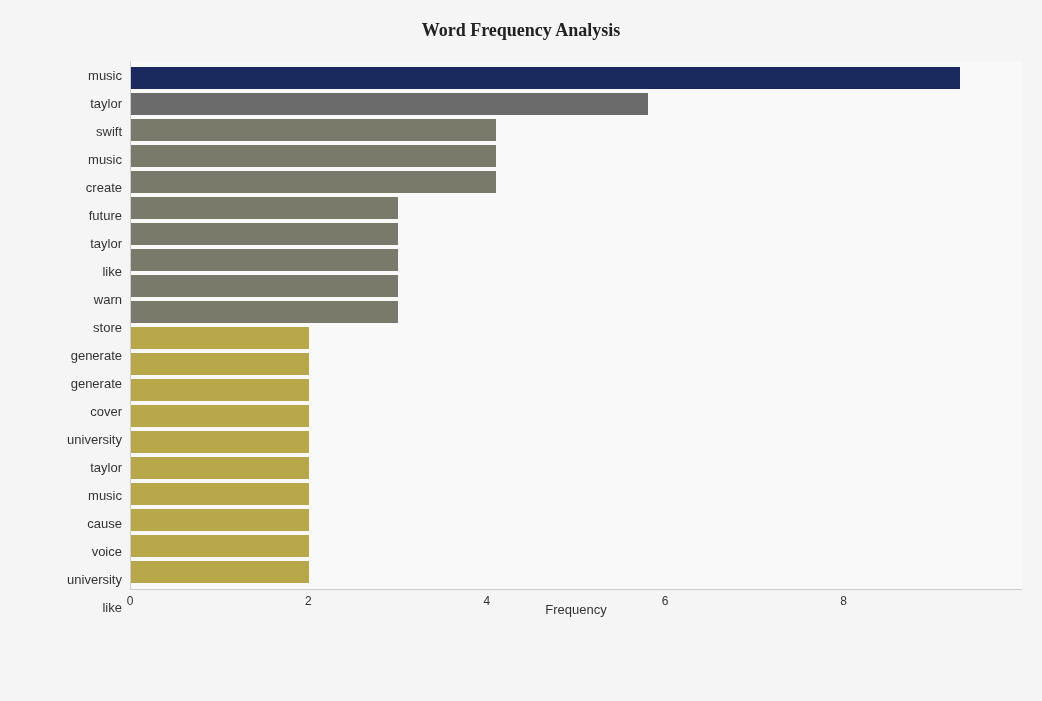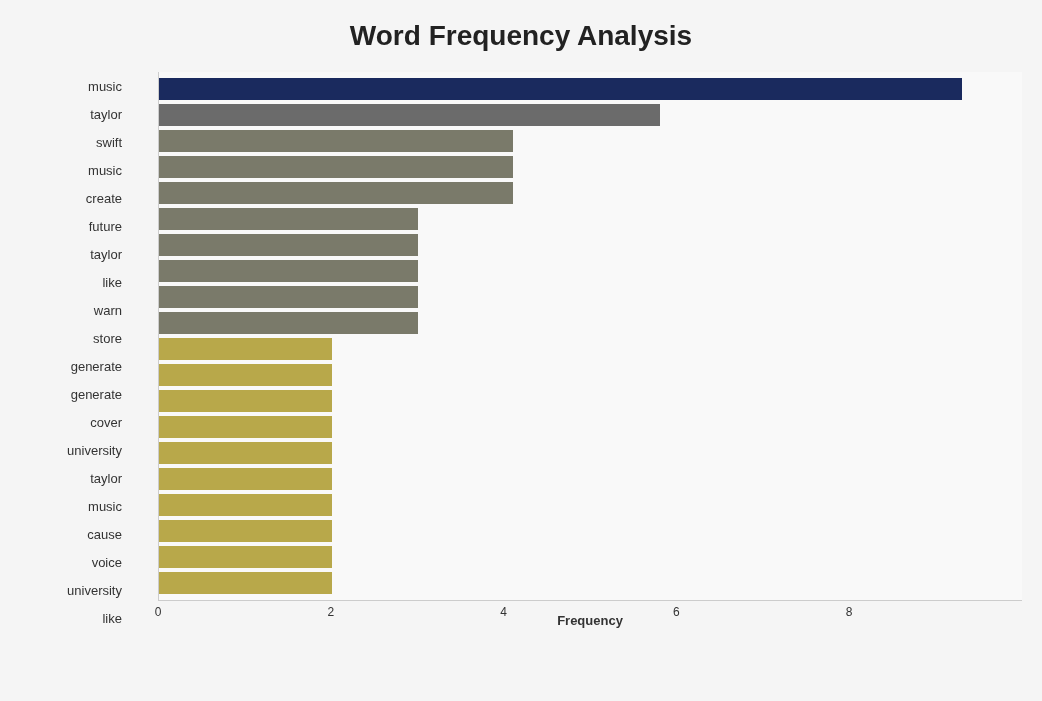--- a/index.html
+++ b/index.html
@@ -13,30 +13,30 @@
       justify-content: center;
     }
     .chart-container {
       background: #f5f5f5;
       width: 1042px;
       height: 701px;
       padding: 20px 20px 60px 20px;
     }
     .chart-title {
       text-align: center;
-      font-size: 28px;
+      font-size: 18px;
       font-weight: bold;
       color: #222;
       margin-bottom: 20px;
+      font-family: Liberation Serif, serif;
     }
     .chart-area {
       display: flex;
       width: 100%;
       height: calc(100% - 60px);
-      gap: 28px;
     }
     .y-axis {
       display: flex;
       flex-direction: column;
       align-items: flex-end;
       justify-content: space-around;
       padding-right: 8px;
       width: 110px;
       flex-shrink: 0;
     }
@@ -93,21 +93,20 @@
       justify-content: space-between;
       padding: 4px 0 0 0;
       position: relative;
       width: 100%;
     }
     .x-label-container {
       text-align: center;
       margin-top: 8px;
       font-size: 13px;
       color: #333;
-      font-weight: bold;
     }
     .x-axis-bottom {
       height: 40px;
       position: relative;
     }
   </style>
 </head>
 <body>
 
 <div class="chart-container">

